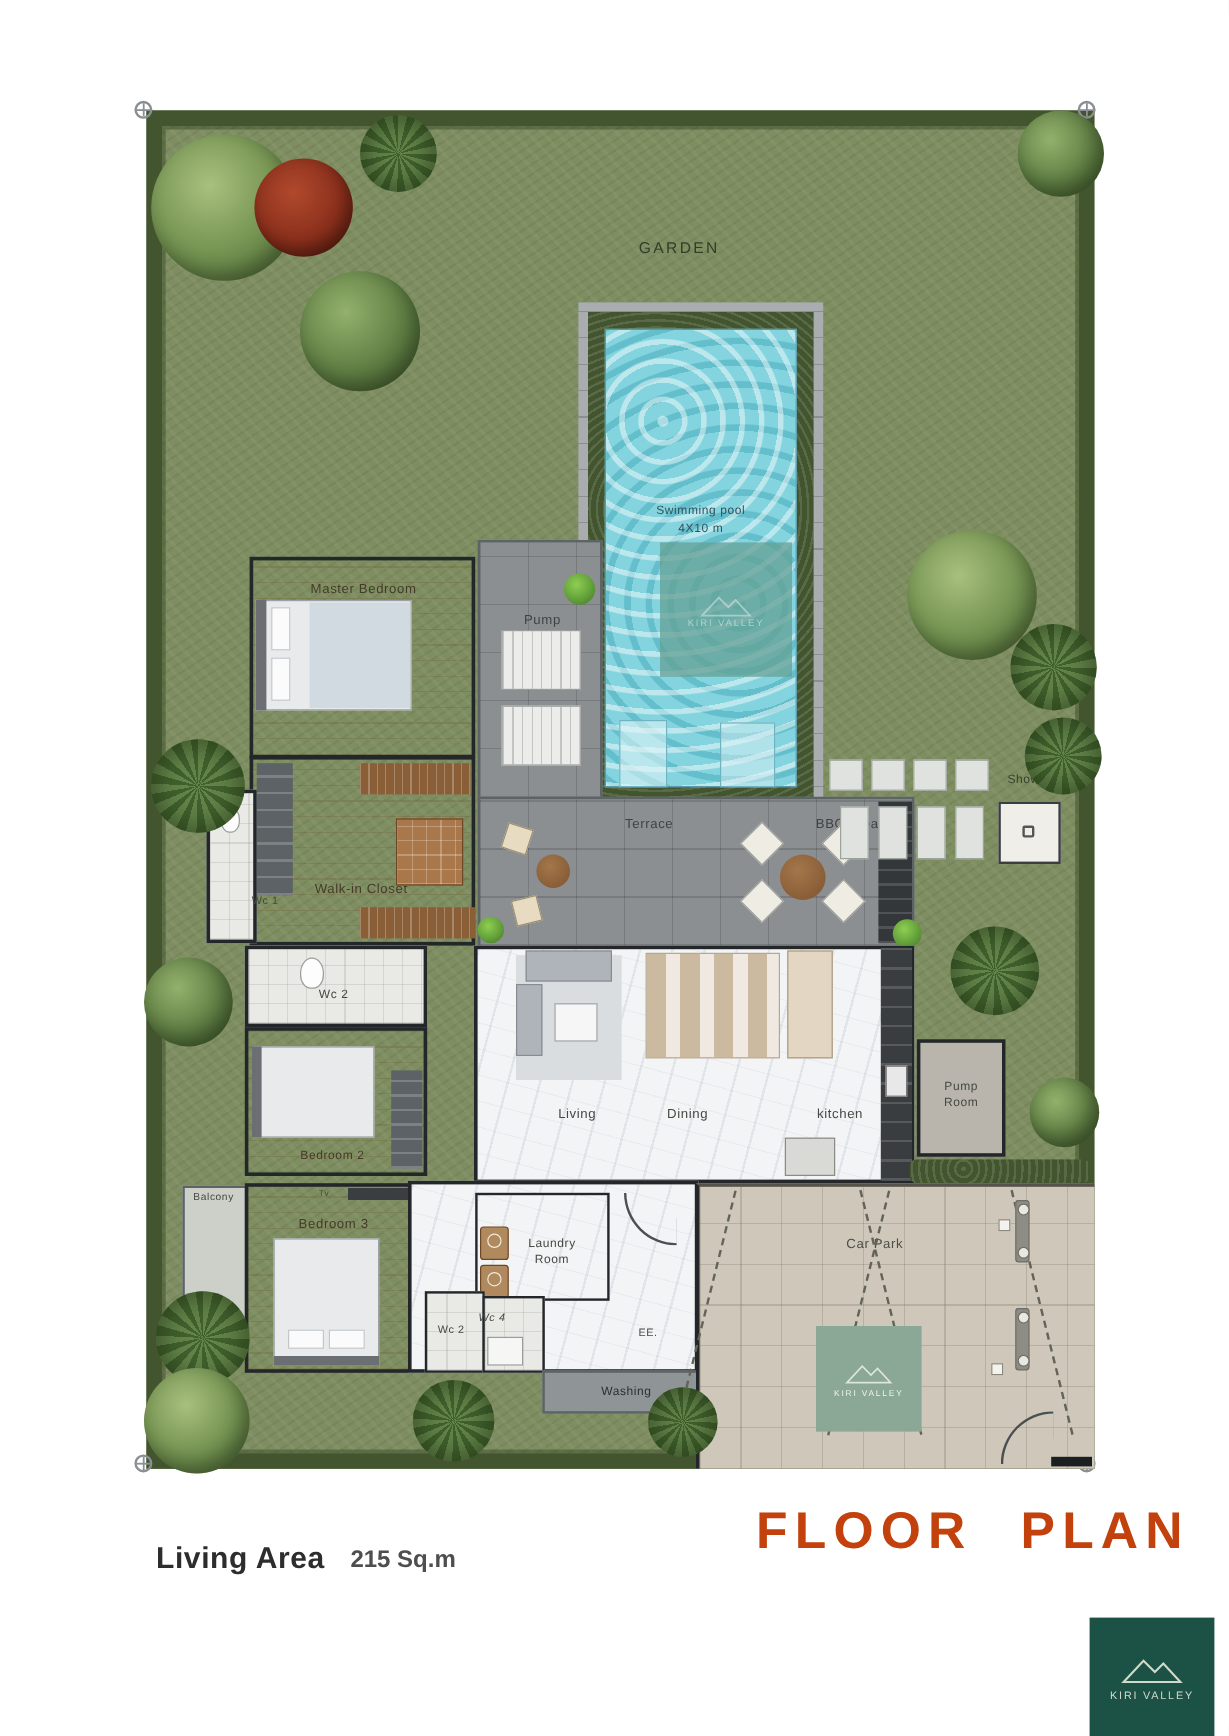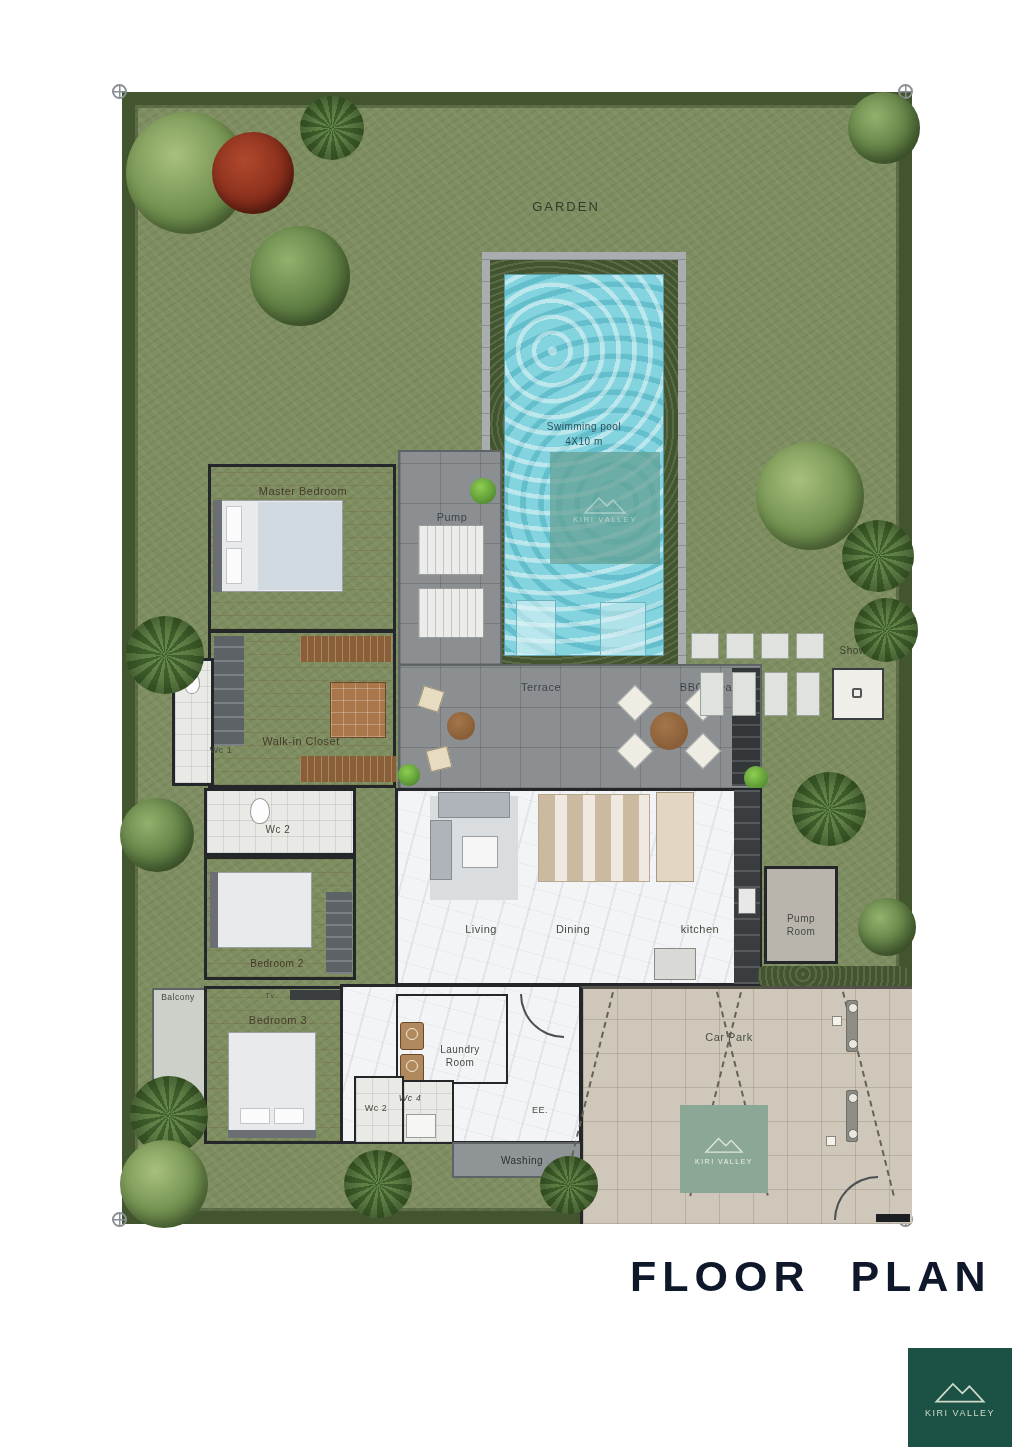--- a/index.html
+++ b/index.html
@@ -36,31 +36,31 @@
   .parklot{background:#cfc8ba;
         background-image:repeating-linear-gradient(0deg,rgba(120,112,95,.28) 0 1px,transparent 1px 34px),
                          repeating-linear-gradient(90deg,rgba(120,112,95,.28) 0 1px,transparent 1px 34px);}
   .pool-water{background:#84d4df;
         background-image:repeating-radial-gradient(circle at 30% 20%,rgba(255,255,255,.45) 0 4px,transparent 5px 16px),
                          repeating-radial-gradient(circle at 70% 60%,rgba(40,150,170,.35) 0 5px,transparent 6px 18px);}
   .slab{background:#dfe2de;border:1px solid #9aa39a;}
   
   .lbl{position:absolute;transform:translate(-50%,-50%);font-size:11px;color:#454a42;
        white-space:nowrap;letter-spacing:.5px;}
-  .lbl.c{white-space:normal;text-align:center;line-height:1.25;margin-top:12px;}
+  .lbl.c{white-space:normal;text-align:center;line-height:1.25;}
   .dash{width:0;border-left:2px dashed #63635a;}
   .door{border:2px solid #4a4f52;background:transparent;}
   .mark{width:15px;height:15px;border:2px solid #8a8f94;border-radius:50%;
         background:linear-gradient(#8a8f94,#8a8f94) center/100% 1.5px no-repeat,
                    linear-gradient(#8a8f94,#8a8f94) center/1.5px 100% no-repeat;}
   .logo-box{background:#1c5146;display:flex;flex-direction:column;align-items:center;justify-content:center;gap:4px;}
   .logo-txt{font-size:9px;letter-spacing:1.5px;color:#cfdac9;}
   .spec-label{font-size:25px;font-weight:bold;color:#2d2d2d;letter-spacing:.5px;}
   .spec-value{font-size:20px;font-weight:600;color:#4e4e4e;}
-  .plan-title{font-size:43px;font-weight:800;color:#0f172a;letter-spacing:6px;word-spacing:22px;}
+  .plan-title{font-size:43px;font-weight:800;color:#c2410c;letter-spacing:6px;word-spacing:22px;}
   .moto{background:#8d8d85;border-radius:3px;box-shadow:inset 0 0 0 1px #6e6e66;}
   .moto::before,.moto::after{content:"";position:absolute;left:2px;width:8px;height:8px;border-radius:50%;
         background:#e8e8e2;border:1px solid #6e6e66;}
   .moto::before{top:3px;} .moto::after{bottom:3px;}
 </style>
 </head>
 <body>
 
 <div class="canvas">
 
@@ -236,20 +236,24 @@
   <div class="abs palm" style="left:854px;top:598px;width:64px;height:64px;"></div>
   <div class="abs palm" style="left:792px;top:772px;width:74px;height:74px;"></div>
   <div class="abs tree" style="left:858px;top:898px;width:58px;height:58px;"></div>
   <div class="abs palm" style="left:126px;top:616px;width:78px;height:78px;"></div>
   <div class="abs tree" style="left:120px;top:798px;width:74px;height:74px;"></div>
   <div class="abs palm" style="left:130px;top:1076px;width:78px;height:78px;"></div>
   <div class="abs tree light" style="left:120px;top:1140px;width:88px;height:88px;"></div>
   <div class="abs palm" style="left:344px;top:1150px;width:68px;height:68px;"></div>
   <div class="abs palm" style="left:540px;top:1156px;width:58px;height:58px;"></div>
 
+  <div class="abs" style="left:130px;top:1285px;width:440px;display:flex;">
+    <div class="spec-label" style="width:162px;">Living Area</div>
+    <div class="spec-value" style="padding-top:4px;">215 Sq.m</div>
+  </div>
   <div class="abs plan-title" style="left:630px;top:1252px;">FLOOR PLAN</div>
   <div class="abs logo-box" style="left:908px;top:1348px;width:104px;height:99px;">
       <svg width="52" height="26" viewBox="0 0 44 22">
         <path d="M2 20 L16 5 L24 13 L30 7 L42 20 Z" fill="none" stroke="#cfdac9" stroke-width="1.5"></path>
       </svg>
       <div class="logo-txt">KIRI VALLEY</div>
   </div>
 
 </div>
 

